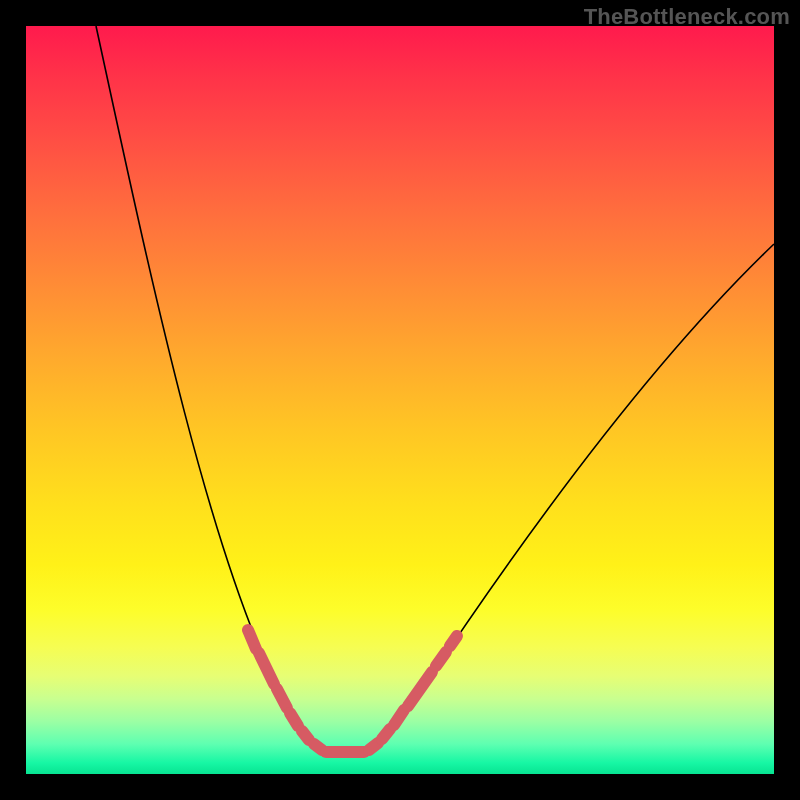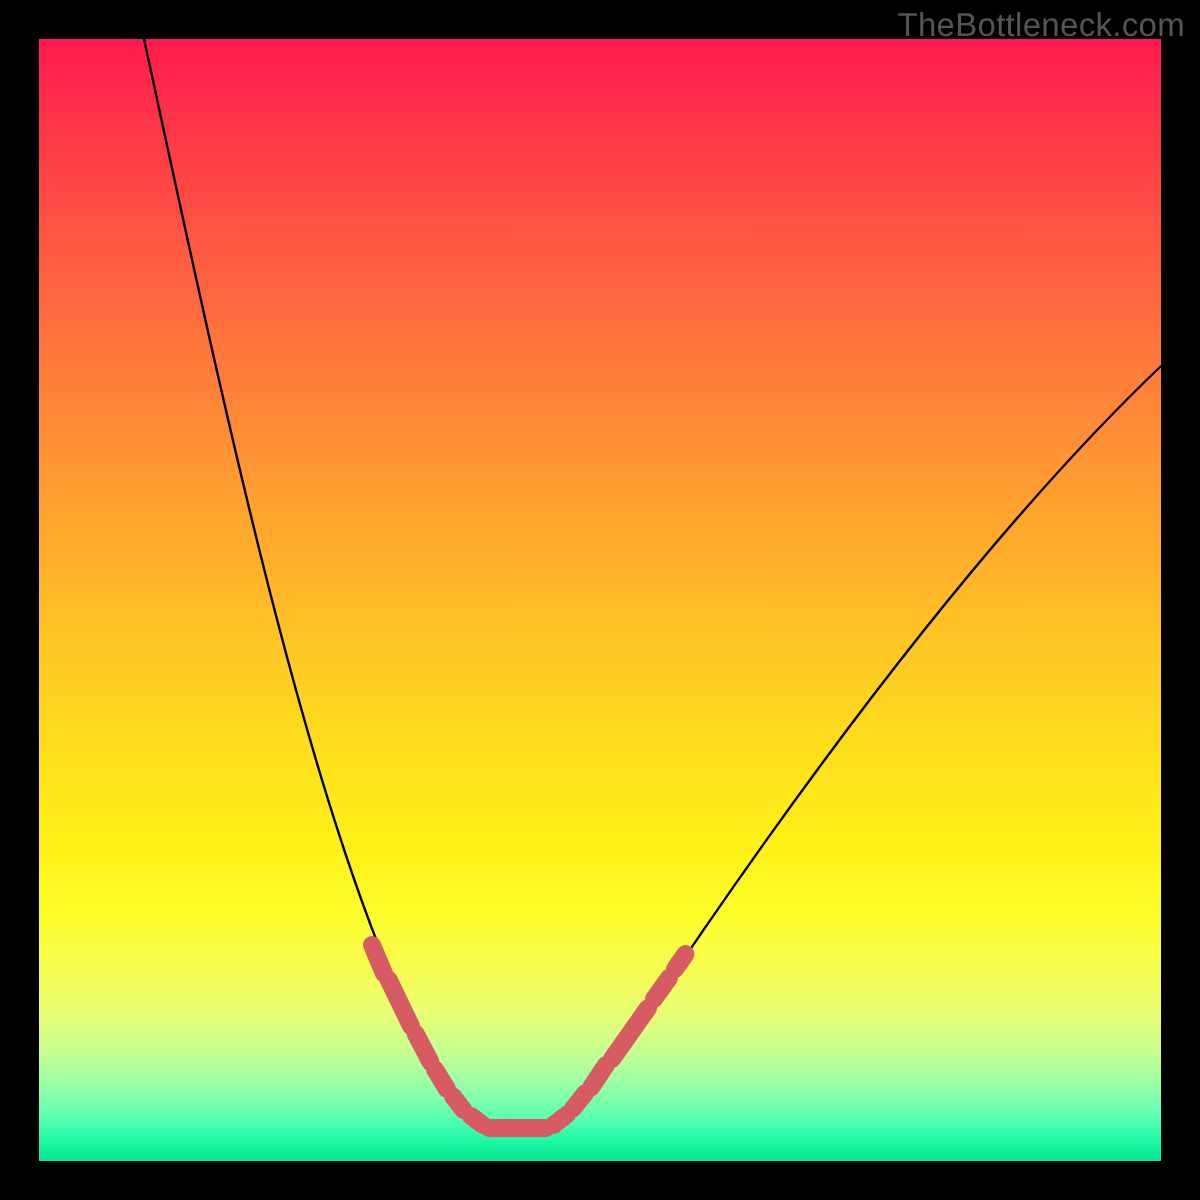--- a/index.html
+++ b/index.html
@@ -10,21 +10,21 @@
     position: relative;
     font-family: Arial, Helvetica, sans-serif;
     overflow: hidden;
   }
   .watermark {
     position: absolute;
     top: 4px;
     right: 10px;
     color: #555;
     font-size: 22px;
-    font-weight: 400;
+    font-weight: 700;
     z-index: 10;
     letter-spacing: 0.2px;
   }
   .plot-area {
     position: absolute;
     left: 26px;
     top: 26px;
     width: 748px;
     height: 748px;
     background: linear-gradient(to bottom,

